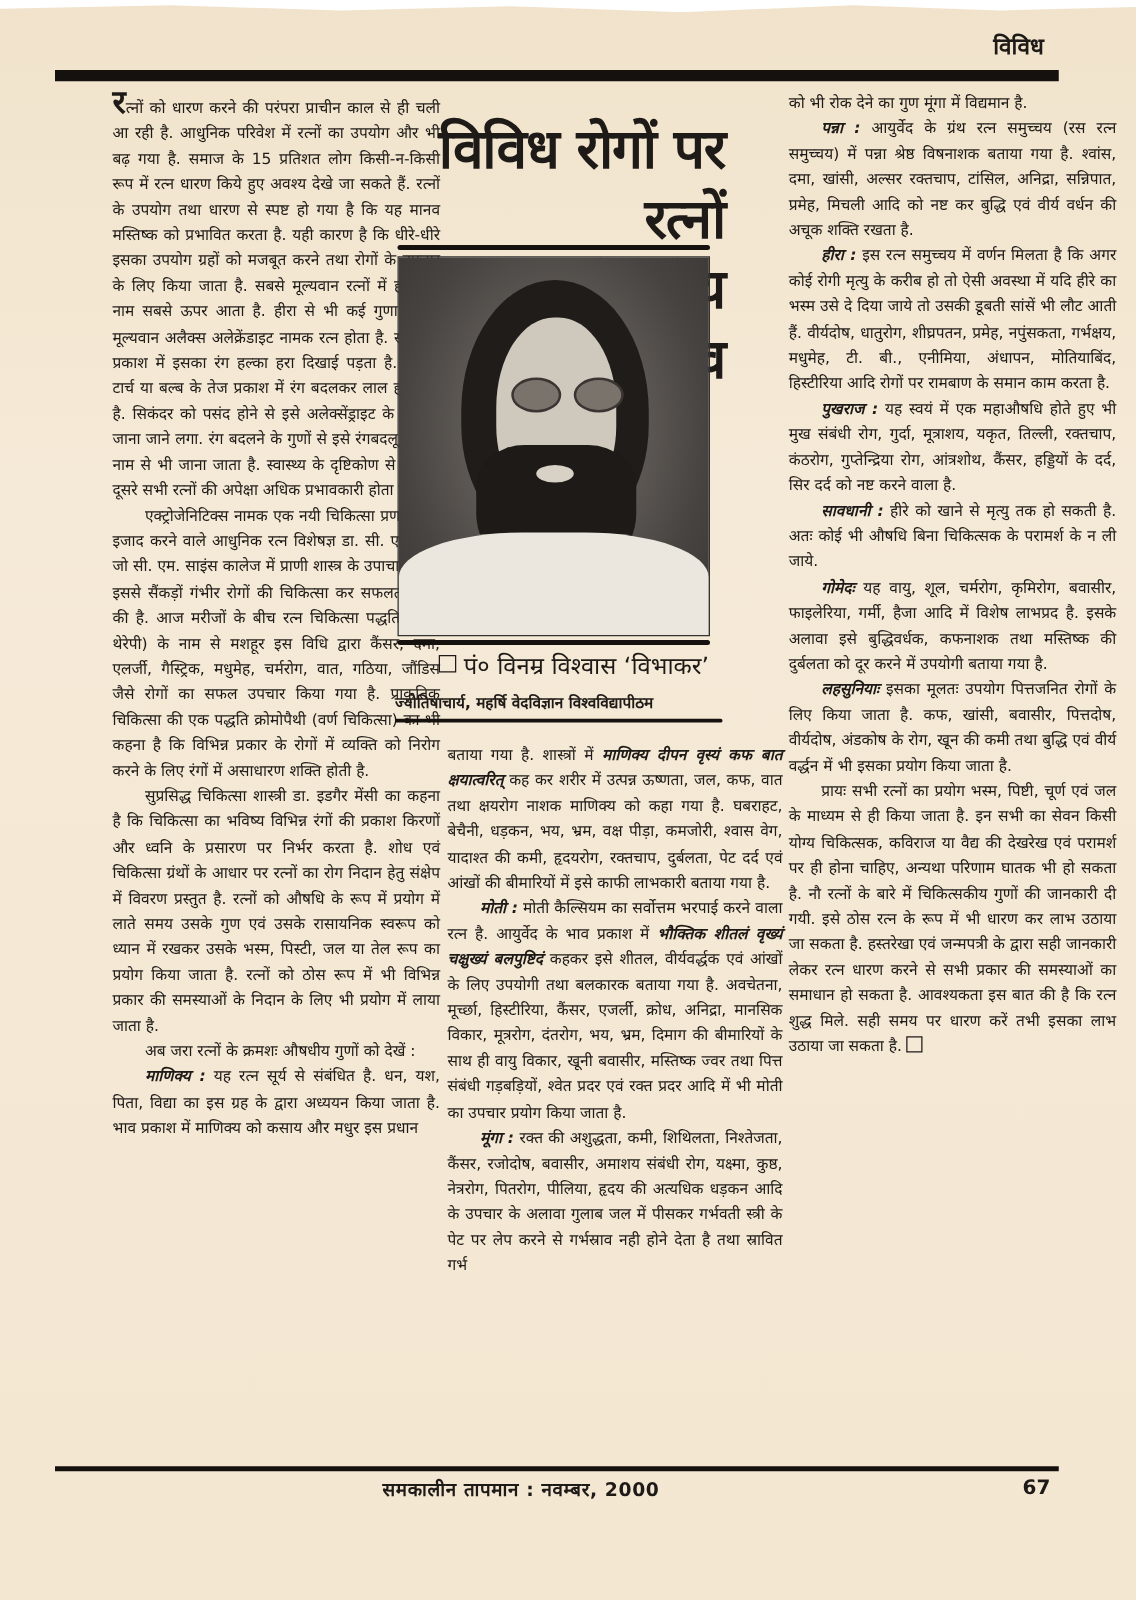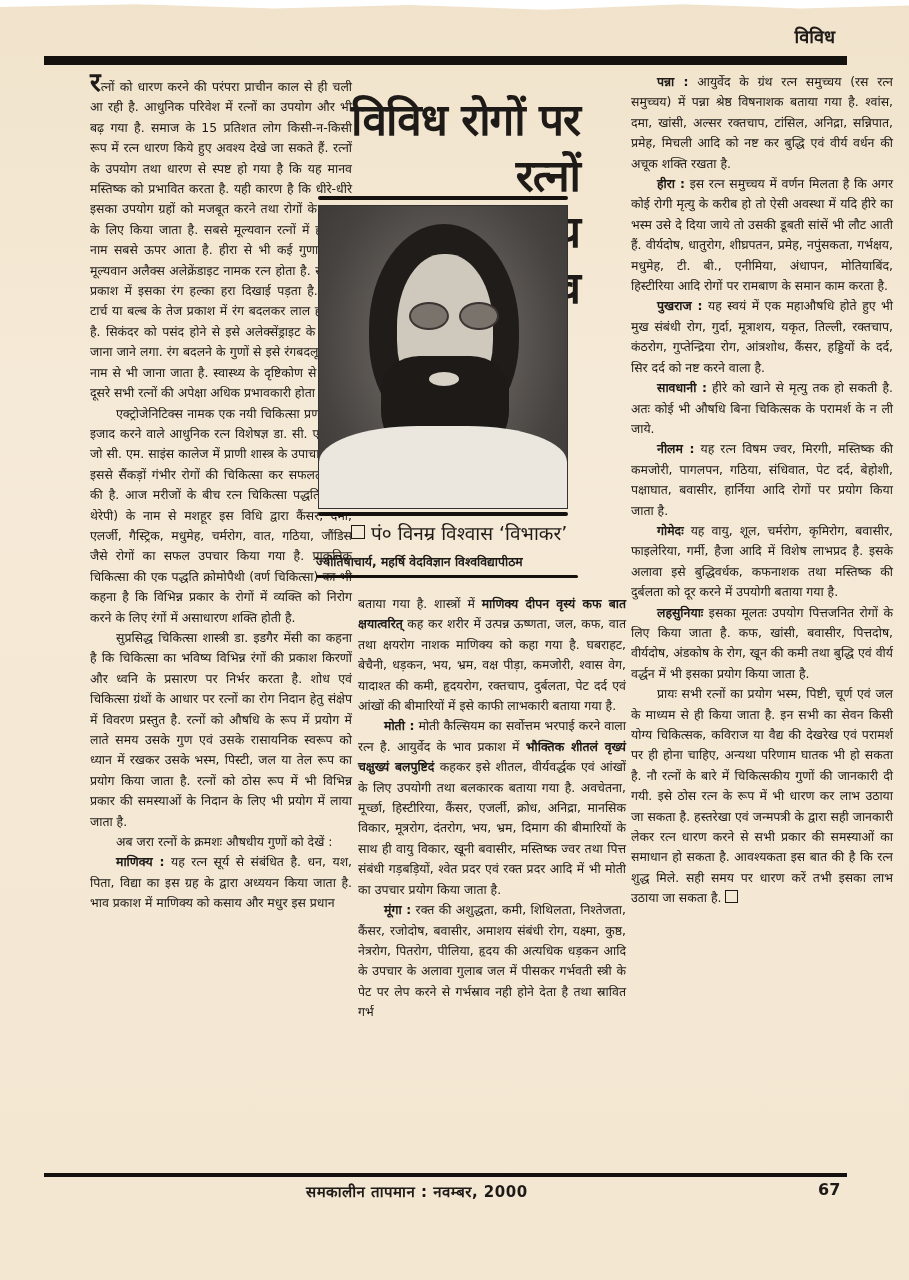--- a/index.html
+++ b/index.html
@@ -11,21 +11,21 @@
         clip-path:polygon(0 0,100% 0,100% 40%,88% 60%,75% 30%,60% 70%,45% 35%,30% 60%,15% 30%,0 50%);}
   .section-label{position:absolute;right:74px;top:24px;font-size:18px;font-weight:bold;margin-left:25px;}
   .top-rule{position:absolute;left:44px;top:56px;width:803px;height:9px;background:#15110f;}
   .col{position:absolute;font-size:12.4px;line-height:20.4px;text-align:justify;margin-left:46px;}
   .col p{margin:0;}
   .col p.indent{text-indent:26px;}
   .col-left{left:44px;top:72px;width:262px;}
   .col-right{left:585px;top:72px;width:262px;}
   .col-mid{left:312px;top:594px;width:268px;}
   .dropcap{font-size:26px;font-weight:bold;line-height:20px;}
-  b{font-weight:bold;}
+  b{font-weight:bold;font-style:italic;}
   .headline{position:absolute;left:312px;top:92px;width:268px;font-size:44px;line-height:56px;
             font-weight:bold;text-align:right;letter-spacing:-1px;}
   .rule-thin{position:absolute;height:4px;background:#15110f;border-radius:2px;}
   .photo{position:absolute;left:318px;top:205px;width:248px;height:302px;border:1px solid #333;
          background:radial-gradient(ellipse at 50% 45%,#d9d4cc 0%,#a7a19a 18%,#5e5955 40%,#474340 70%,#3a3735 100%);overflow:hidden;}
   .photo .hair{position:absolute;left:50px;top:18px;width:150px;height:210px;border-radius:50% 50% 45% 45%;background:#1f1c1a;}
   .photo .face{position:absolute;left:78px;top:48px;width:96px;height:150px;border-radius:48% 48% 42% 42%;background:#cfc8bd;}
   .photo .glass{position:absolute;top:96px;width:36px;height:24px;border-radius:50%;border:2px solid #3a3532;background:#7a736b;}
   .photo .beard{position:absolute;left:62px;top:150px;width:128px;height:110px;border-radius:30% 30% 50% 50%;background:#1d1a18;}
   .photo .mouth{position:absolute;left:110px;top:166px;width:30px;height:14px;border-radius:50%;background:#d8d1c6;}
@@ -78,25 +78,25 @@
   <div class="affil">ज्योतिषाचार्य, महर्षि वेदविज्ञान विश्वविद्यापीठम</div>
   <div class="rule-thin" style="left:316px;top:575px;width:262px;height:3px;"></div>
 
   <div class="col col-mid">
     <p><span>बताया गया है. शास्त्रों में </span><b>माणिक्य दीपन वृस्यं कफ बात क्षयात्वरित्</b><span> कह कर शरीर में उत्पन्न ऊष्णता, जल, कफ, वात तथा क्षयरोग नाशक माणिक्य को कहा गया है. घबराहट, बेचैनी, धड़कन, भय, भ्रम, वक्ष पीड़ा, कमजोरी, श्वास वेग, यादाश्त की कमी, हृदयरोग, रक्तचाप, दुर्बलता, पेट दर्द एवं आंखों की बीमारियों में इसे काफी लाभकारी बताया गया है.</span></p>
     <p class="indent"><b>मोती :</b><span> मोती कैल्सियम का सर्वोत्तम भरपाई करने वाला रत्न है. आयुर्वेद के भाव प्रकाश में </span><b>भौक्तिक शीतलं वृख्यं चक्षुख्यं बलपुष्टिदं</b><span> कहकर इसे शीतल, वीर्यवर्द्धक एवं आंखों के लिए उपयोगी तथा बलकारक बताया गया है. अवचेतना, मूर्च्छा, हिस्टीरिया, कैंसर, एजर्ली, क्रोध, अनिद्रा, मानसिक विकार, मूत्ररोग, दंतरोग, भय, भ्रम, दिमाग की बीमारियों के साथ ही वायु विकार, खूनी बवासीर, मस्तिष्क ज्वर तथा पित्त संबंधी गड़बड़ियों, श्वेत प्रदर एवं रक्त प्रदर आदि में भी मोती का उपचार प्रयोग किया जाता है.</span></p>
     <p class="indent"><b>मूंगा :</b><span> रक्त की अशुद्धता, कमी, शिथिलता, निश्तेजता, कैंसर, रजोदोष, बवासीर, अमाशय संबंधी रोग, यक्ष्मा, कुष्ठ, नेत्ररोग, पितरोग, पीलिया, हृदय की अत्यधिक धड़कन आदि के उपचार के अलावा गुलाब जल में पीसकर गर्भवती स्त्री के पेट पर लेप करने से गर्भस्राव नही होने देता है तथा स्रावित गर्भ</span></p>
   </div>
 
   <div class="col col-right">
+    <p>को भी रोक देने का गुण मूंगा में विद्यमान है.</p>
     <p class="indent"><b>पन्ना :</b><span> आयुर्वेद के ग्रंथ रत्न समुच्चय (रस रत्न समुच्चय) में पन्ना श्रेष्ठ विषनाशक बताया गया है. श्वांस, दमा, खांसी, अल्सर रक्तचाप, टांसिल, अनिद्रा, सन्निपात, प्रमेह, मिचली आदि को नष्ट कर बुद्धि एवं वीर्य वर्धन की अचूक शक्ति रखता है.</span></p>
     <p class="indent"><b>हीरा :</b><span> इस रत्न समुच्चय में वर्णन मिलता है कि अगर कोई रोगी मृत्यु के करीब हो तो ऐसी अवस्था में यदि हीरे का भस्म उसे दे दिया जाये तो उसकी डूबती सांसें भी लौट आती हैं. वीर्यदोष, धातुरोग, शीघ्रपतन, प्रमेह, नपुंसकता, गर्भक्षय, मधुमेह, टी. बी., एनीमिया, अंधापन, मोतियाबिंद, हिस्टीरिया आदि रोगों पर रामबाण के समान काम करता है.</span></p>
     <p class="indent"><b>पुखराज :</b><span> यह स्वयं में एक महाऔषधि होते हुए भी मुख संबंधी रोग, गुर्दा, मूत्राशय, यकृत, तिल्ली, रक्तचाप, कंठरोग, गुप्तेन्द्रिया रोग, आंत्रशोथ, कैंसर, हड्डियों के दर्द, सिर दर्द को नष्ट करने वाला है.</span></p>
     <p class="indent"><b>सावधानी :</b><span> हीरे को खाने से मृत्यु तक हो सकती है. अतः कोई भी औषधि बिना चिकित्सक के परामर्श के न ली जाये.</span></p>
-    <p class="indent"><b>नीलम :</b><span> यह रत्न विषम ज्वर, मिरगी, मस्तिष्क की कमजोरी, पागलपन, गठिया, संधिवात, पेट दर्द, बेहोशी, पक्षाघात, बवासीर, हार्निया आदि रोगों पर प्रयोग किया जाता है.</span></p>
     <p class="indent"><b>गोमेदः</b><span> यह वायु, शूल, चर्मरोग, कृमिरोग, बवासीर, फाइलेरिया, गर्मी, हैजा आदि में विशेष लाभप्रद है. इसके अलावा इसे बुद्धिवर्धक, कफनाशक तथा मस्तिष्क की दुर्बलता को दूर करने में उपयोगी बताया गया है.</span></p>
     <p class="indent"><b>लहसुनियाः</b><span> इसका मूलतः उपयोग पित्तजनित रोगों के लिए किया जाता है. कफ, खांसी, बवासीर, पित्तदोष, वीर्यदोष, अंडकोष के रोग, खून की कमी तथा बुद्धि एवं वीर्य वर्द्धन में भी इसका प्रयोग किया जाता है.</span></p>
     <p class="indent"><span>प्रायः सभी रत्नों का प्रयोग भस्म, पिष्टी, चूर्ण एवं जल के माध्यम से ही किया जाता है. इन सभी का सेवन किसी योग्य चिकित्सक, कविराज या वैद्य की देखरेख एवं परामर्श पर ही होना चाहिए, अन्यथा परिणाम घातक भी हो सकता है. नौ रत्नों के बारे में चिकित्सकीय गुणों की जानकारी दी गयी. इसे ठोस रत्न के रूप में भी धारण कर लाभ उठाया जा सकता है. हस्तरेखा एवं जन्मपत्री के द्वारा सही जानकारी लेकर रत्न धारण करने से सभी प्रकार की समस्याओं का समाधान हो सकता है. आवश्यकता इस बात की है कि रत्न शुद्ध मिले. सही समय पर धारण करें तभी इसका लाभ उठाया जा सकता है.</span><span class="end-box"></span></p>
   </div>
 
   <div class="bottom-rule"></div>
   <div class="footer-pub">समकालीन तापमान : नवम्बर, 2000</div>
   <div class="footer-page">67</div>
 </div>
 

